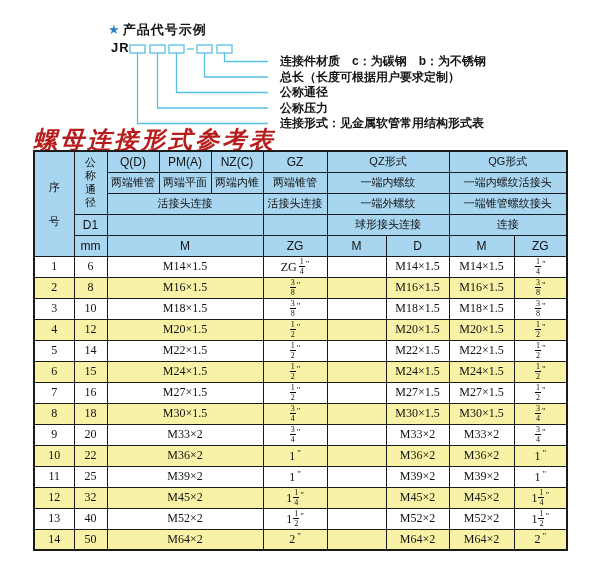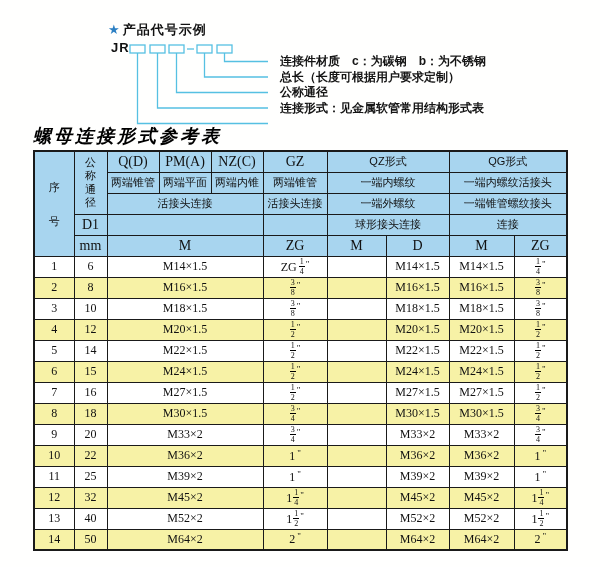--- a/index.html
+++ b/index.html
@@ -28,38 +28,38 @@
   .diag-labels{position:absolute;left:272px;top:54px;margin-left:8px;}
   .diag-labels .lbl{
     height:15.6px;line-height:15.6px;font-size:12px;font-weight:bold;
     white-space:nowrap;color:#151515;
   }
 
   
   .tbl-title{
     position:absolute;left:33px;top:124px;
     font-family:"Liberation Serif","DejaVu Serif",serif;
-    font-style:italic;font-weight:bold;font-size:18px;letter-spacing:3px;
-    color:#000000;
+    font-style:italic;font-weight:bold;font-size:24px;letter-spacing:3px;
+    color:#b91c1c;
   }
 
   
   table.ref{
     position:absolute;left:33px;top:150px;
     border-collapse:collapse;table-layout:fixed;width:533px;
     border:2px solid var(--line);
     font-size:11px;
   }
   table.ref td{
     border:1px solid var(--line);
     text-align:center;vertical-align:middle;
     height:21px;padding:0 1px;overflow:hidden;
   }
   thead td{background:var(--header-bg);font-size:11px;}
-  thead td.en{font-family:Liberation Serif, serif;font-size:14px;}
+  thead td.en{font-family:Liberation Sans, sans-serif;font-size:12px;}
   tbody td{font-family:"Liberation Serif","DejaVu Serif",serif;font-size:12px;background:#fff;}
   tbody tr:nth-child(even) td{background:var(--row-alt);}
   tbody td.no, tbody td.dn{font-size:12px;}
 
   .vtext{line-height:14px;font-size:11px;}
   .vtext-wide{line-height:13.5px;font-size:11px;}
   td.seq .vtext{line-height:34px;}
 
   
   .fr{display:inline-block;text-align:center;font-size:8px;line-height:1.15;vertical-align:-3px;}
@@ -92,20 +92,21 @@
 
   <div class="star-line">
     <span class="star">★</span><span>产品代号示例</span>
   </div>
   <div class="jr">JR</div>
 
   <div class="diag-labels">
     <div class="lbl">连接件材质　c：为碳钢　b：为不锈钢</div>
     <div class="lbl">总长（长度可根据用户要求定制）</div>
     <div class="lbl">公称通径</div>
+    <div class="lbl">公称压力</div>
     <div class="lbl">连接形式：见金属软管常用结构形式表</div>
   </div>
 
   <div class="tbl-title">螺母连接形式参考表</div>
 
   <table class="ref">
     <colgroup>
       <col style="width:40px">
         <col style="width:33px">
       <col style="width:52px">

